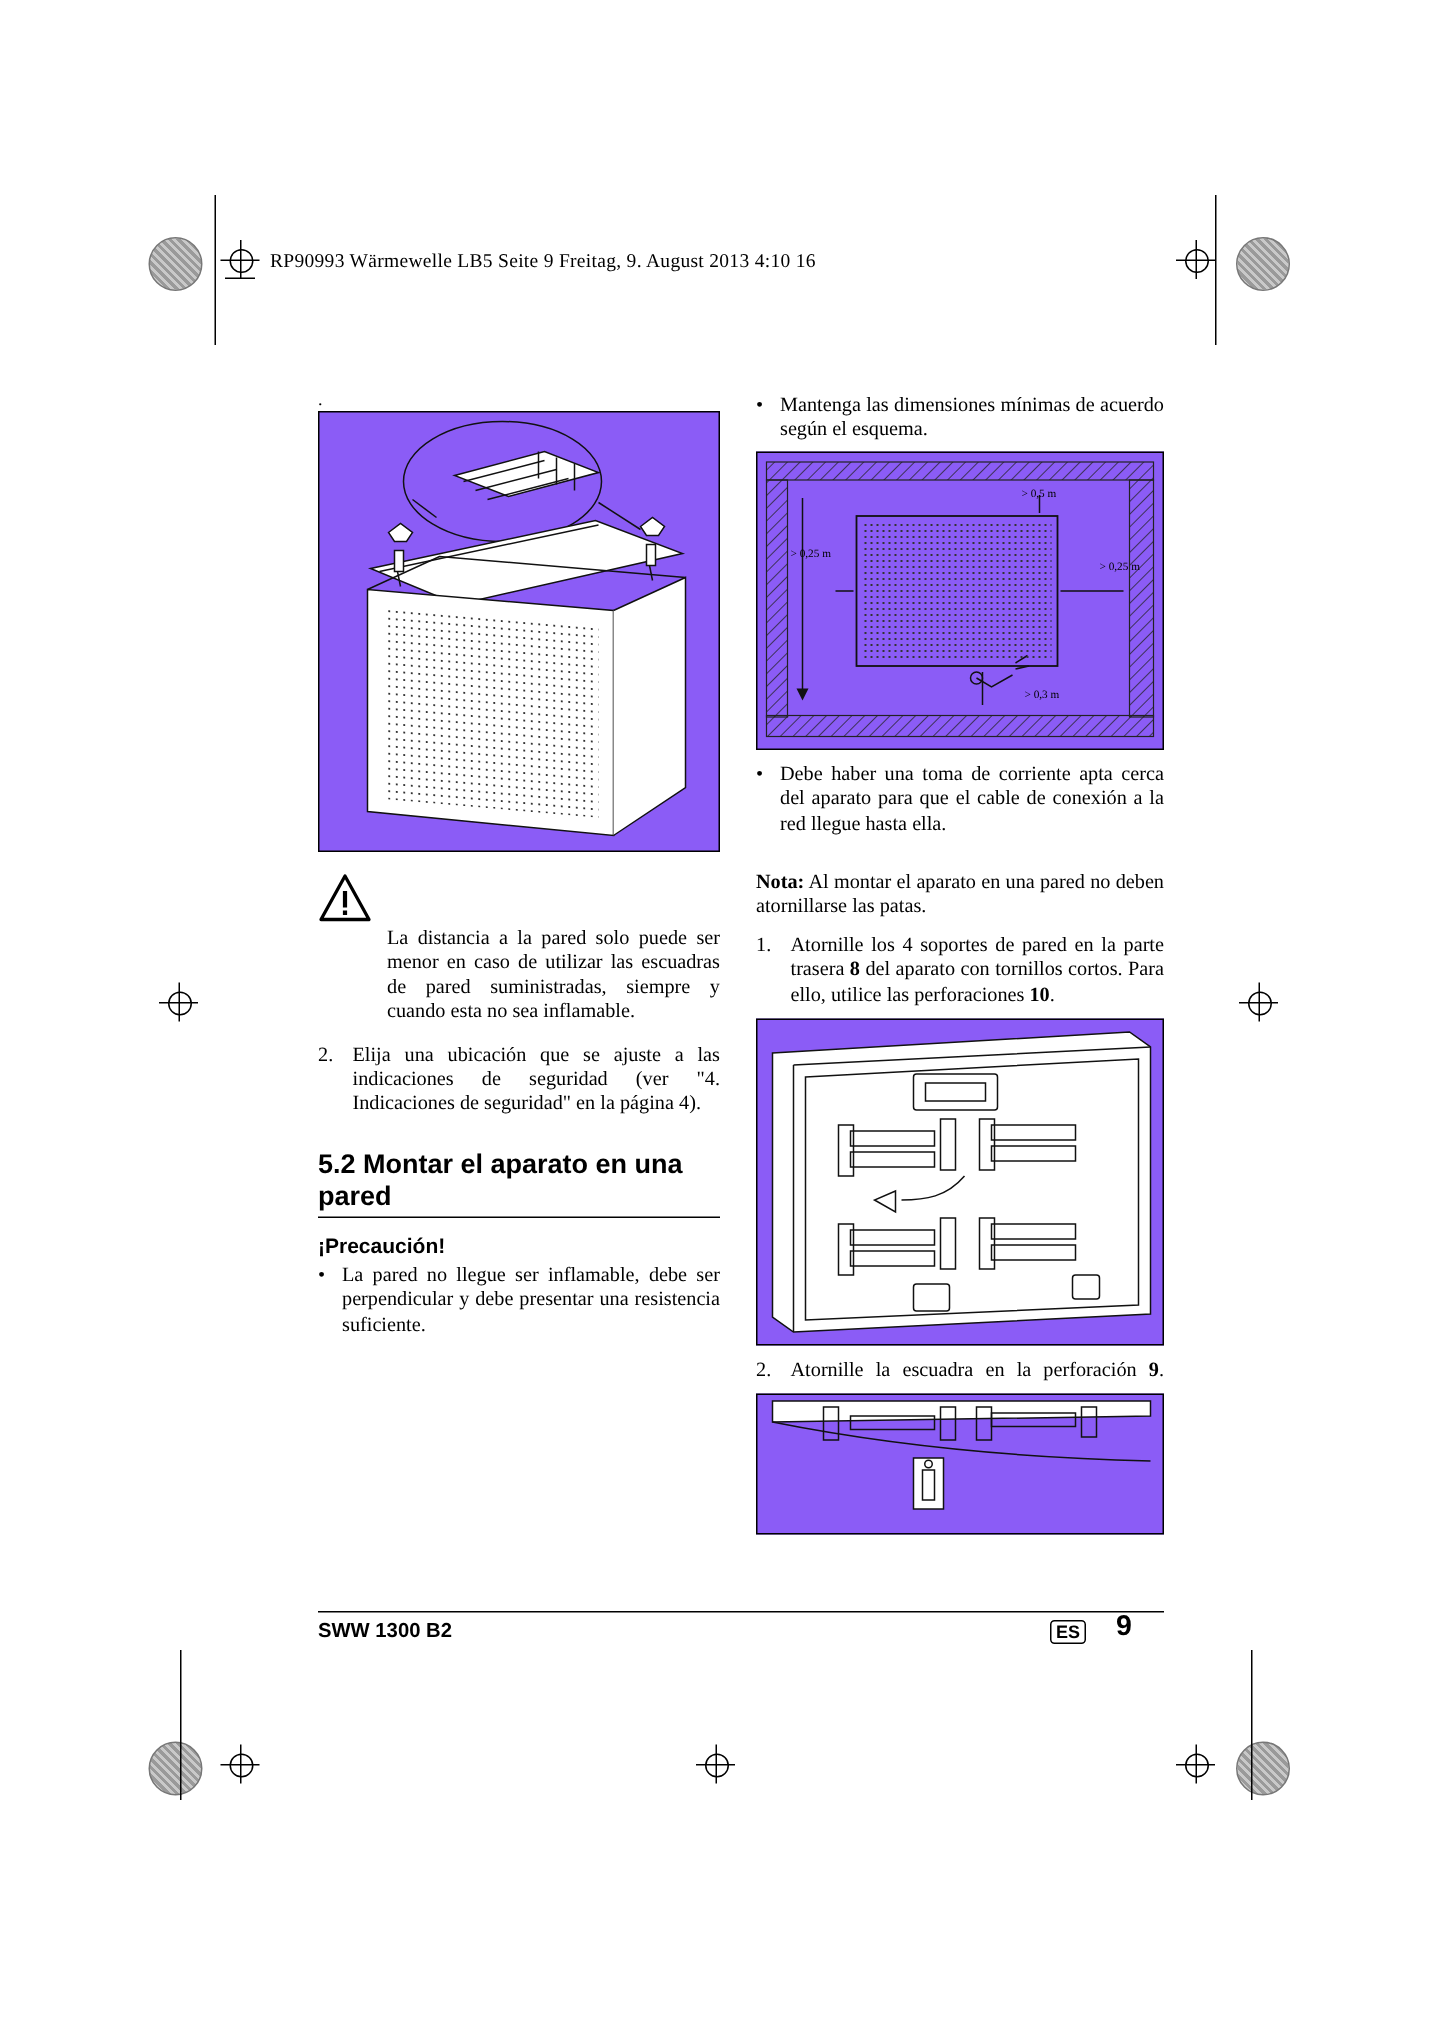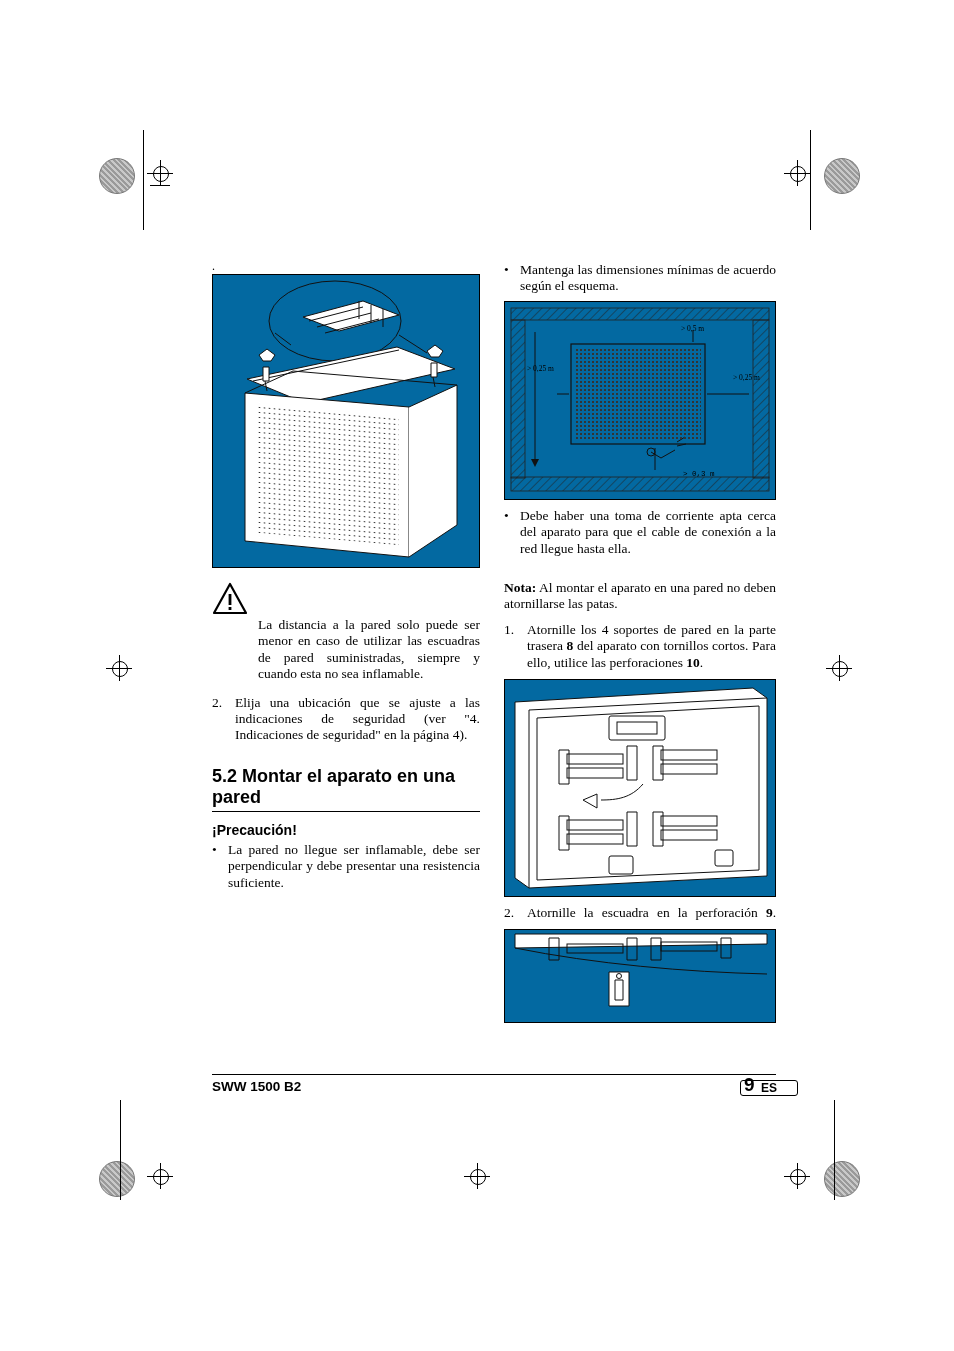--- a/index.html
+++ b/index.html
@@ -27,36 +27,36 @@
   p{margin:0;}
   .txt{font-family:"Liberation Serif",serif;font-size:13.5px;line-height:16.4px;text-align:justify;}
   .bullet-row{display:flex;gap:7px;font-family:"Liberation Serif",serif;font-size:13.5px;line-height:16.4px;text-align:justify;}
   .bullet-row .b{flex:0 0 9px;}
   .num-row{display:flex;gap:6px;font-family:"Liberation Serif",serif;font-size:13.5px;line-height:16.4px;text-align:justify;}
   .num-row .n{flex:0 0 17px;}
   .just{text-align:justify;text-align-last:justify;}
   b{font-weight:bold;}
 
   
-  .fig{border:1px solid #000;background:#0369a1;position:relative;overflow:hidden;}
+  .fig{border:1px solid #000;background:#8b5cf6;position:relative;overflow:hidden;}
 
   
   .warn-wrap{display:flex;gap:10px;margin-top:12px;}
   .tri{flex:0 0 36px;height:34px;position:relative;margin-top:2px;}
   .tri svg{display:block;}
 
   h2.section{font-family:"Liberation Sans",sans-serif;font-weight:bold;font-size:18px;margin:22px 0 3px 0;}
   .rule{height:1px;background:#000;margin-bottom:10px;}
   .sub{font-family:"Liberation Sans",sans-serif;font-weight:bold;font-size:14px;margin:4px 0 4px 0;}
 
   
   .footer-rule{position:absolute;left:212px;top:1074px;width:564px;height:1px;background:#000;}
   .footer-left{position:absolute;left:212px;top:1079px;font-family:"Liberation Sans",sans-serif;font-weight:bold;font-size:13.5px;}
   .footer-es{position:absolute;left:700px;top:1080px;font-family:"Liberation Sans",sans-serif;font-size:12px;font-weight:bold;}
-  .footer-es .box{display:inline-block;border:1.5px solid #000;border-radius:3px;padding:0 20px;line-height:14px;margin-left:40px;}
+  .footer-es .box{display:inline-block;border:1.5px solid #000;border-radius:3px;padding:0 3px;line-height:14px;}
   .footer-page{position:absolute;left:744px;top:1074px;font-family:"Liberation Sans",sans-serif;font-weight:bold;font-size:19px;}
 </style>
 </head>
 <body>
 
 <div class="page">
 
   <div class="reg-circle" style="left:99px;top:158px;"></div>
   <div class="reg-cross" style="left:147px;top:160px;">
       <span class="ring"></span>
@@ -81,20 +81,21 @@
     </div>
   <div class="reg-cross" style="left:464px;top:1163px;">
       <span class="ring"></span>
     </div>
 
   <div class="vline" style="left:143px;top:130px;height:100px;"></div>
   <div class="vline" style="left:810px;top:130px;height:100px;"></div>
   <div class="vline" style="left:120px;top:1100px;height:100px;"></div>
   <div class="vline" style="left:834px;top:1100px;height:100px;"></div>
 
+  <div class="header-text">RP90993 Wärmewelle LB5  Seite 9  Freitag, 9. August 2013  4:10 16</div>
   <div class="hline" style="left:150px;top:185px;width:20px;"></div>
 
   <div class="col-left">
 
     <div style="font-family:'Liberation Serif',serif;font-size:12px;line-height:8px;">.</div>
 
     <div class="fig" style="width:266px;height:292px;margin-top:4px;">
       <svg width="266" height="292" viewBox="0 0 266 292">
         <g fill="none" stroke="#111" stroke-width="1">
 
@@ -198,21 +199,21 @@
 
         <path d="M146 150 l10 6 l14 -8" fill="none" stroke="#111" stroke-width="1"></path>
         <circle cx="146" cy="150" r="4" fill="none" stroke="#111" stroke-width="1"></circle>
         <path d="M172 140 l8 -5 M172 144 l9 -2" stroke="#111" stroke-width="1"></path>
       </svg>
       <div style="position:absolute;left:70px;top:46px;width:126px;height:92px;
            background-image:radial-gradient(#333 0.8px, transparent 0.9px);background-size:4px 4px;"></div>
       <div style="position:absolute;left:176px;top:22px;font-family:'Liberation Serif',serif;font-size:7.5px;">&gt; 0,5 m</div>
       <div style="position:absolute;left:22px;top:62px;font-family:'Liberation Serif',serif;font-size:7.5px;">&gt; 0,25 m</div>
       <div style="position:absolute;left:228px;top:71px;font-family:'Liberation Serif',serif;font-size:7.5px;">&gt; 0,25 m</div>
-      <div style="position:absolute;left:178px;top:168px;font-family:Liberation Mono, monospace;font-size:7.5px;">&gt; 0,3 m</div>
+      <div style="position:absolute;left:178px;top:156px;font-family:Liberation Serif, serif;font-size:7.5px;">&gt; 0,3 m</div>
     </div>
 
     <div class="bullet-row" style="margin-top:8px;">
       <div class="b">•</div>
       <div>Debe haber una toma de corriente apta cerca del aparato para que el cable de conexión a la red llegue hasta ella.</div>
     </div>
 
     <p class="txt" style="margin-top:23px;">
       <b>Nota:</b>
       <span>Al montar el aparato en una pared no deben atornillarse las patas.</span>
@@ -283,17 +284,17 @@
 
           <path d="M104 42 l20 0 l0 34 l-20 0 z" fill="#fff"></path>
           <path d="M110 50 l8 0 l0 20 l-8 0 z"></path>
           <circle cx="114" cy="46" r="2.5"></circle>
         </g>
       </svg>
     </div>
   </div>
 
   <div class="footer-rule"></div>
-  <div class="footer-left">SWW 1500 B2</div>
+  <div class="footer-left">SWW 1300 B2</div>
   <div class="footer-es"><span class="box">ES</span></div>
   <div class="footer-page">9</div>
 
 </div>
 
 </body></html>

